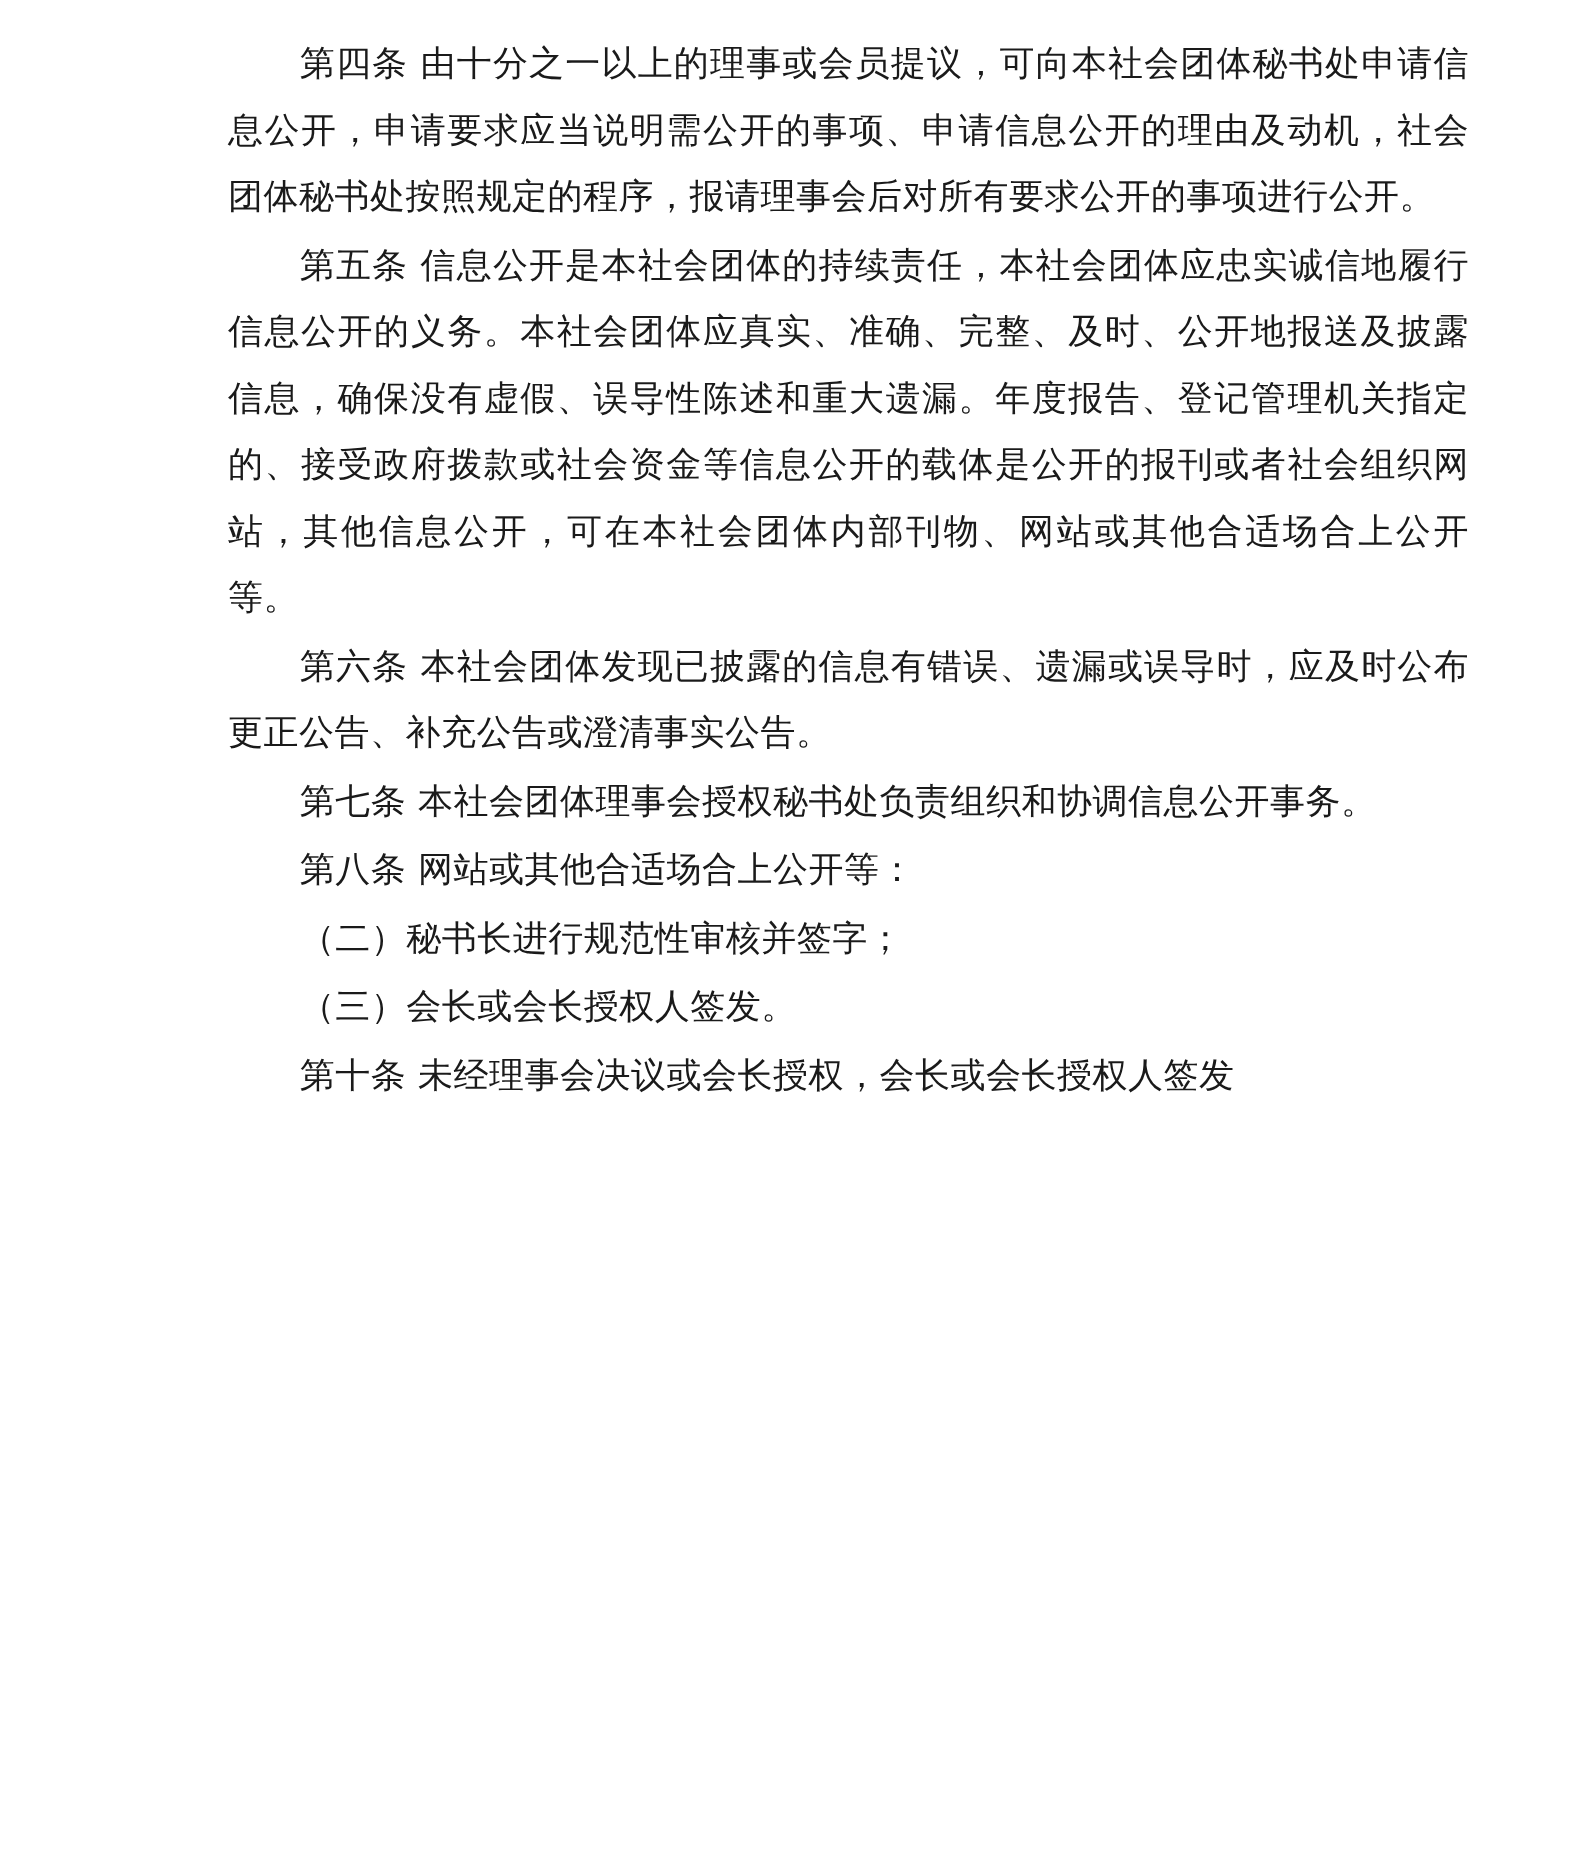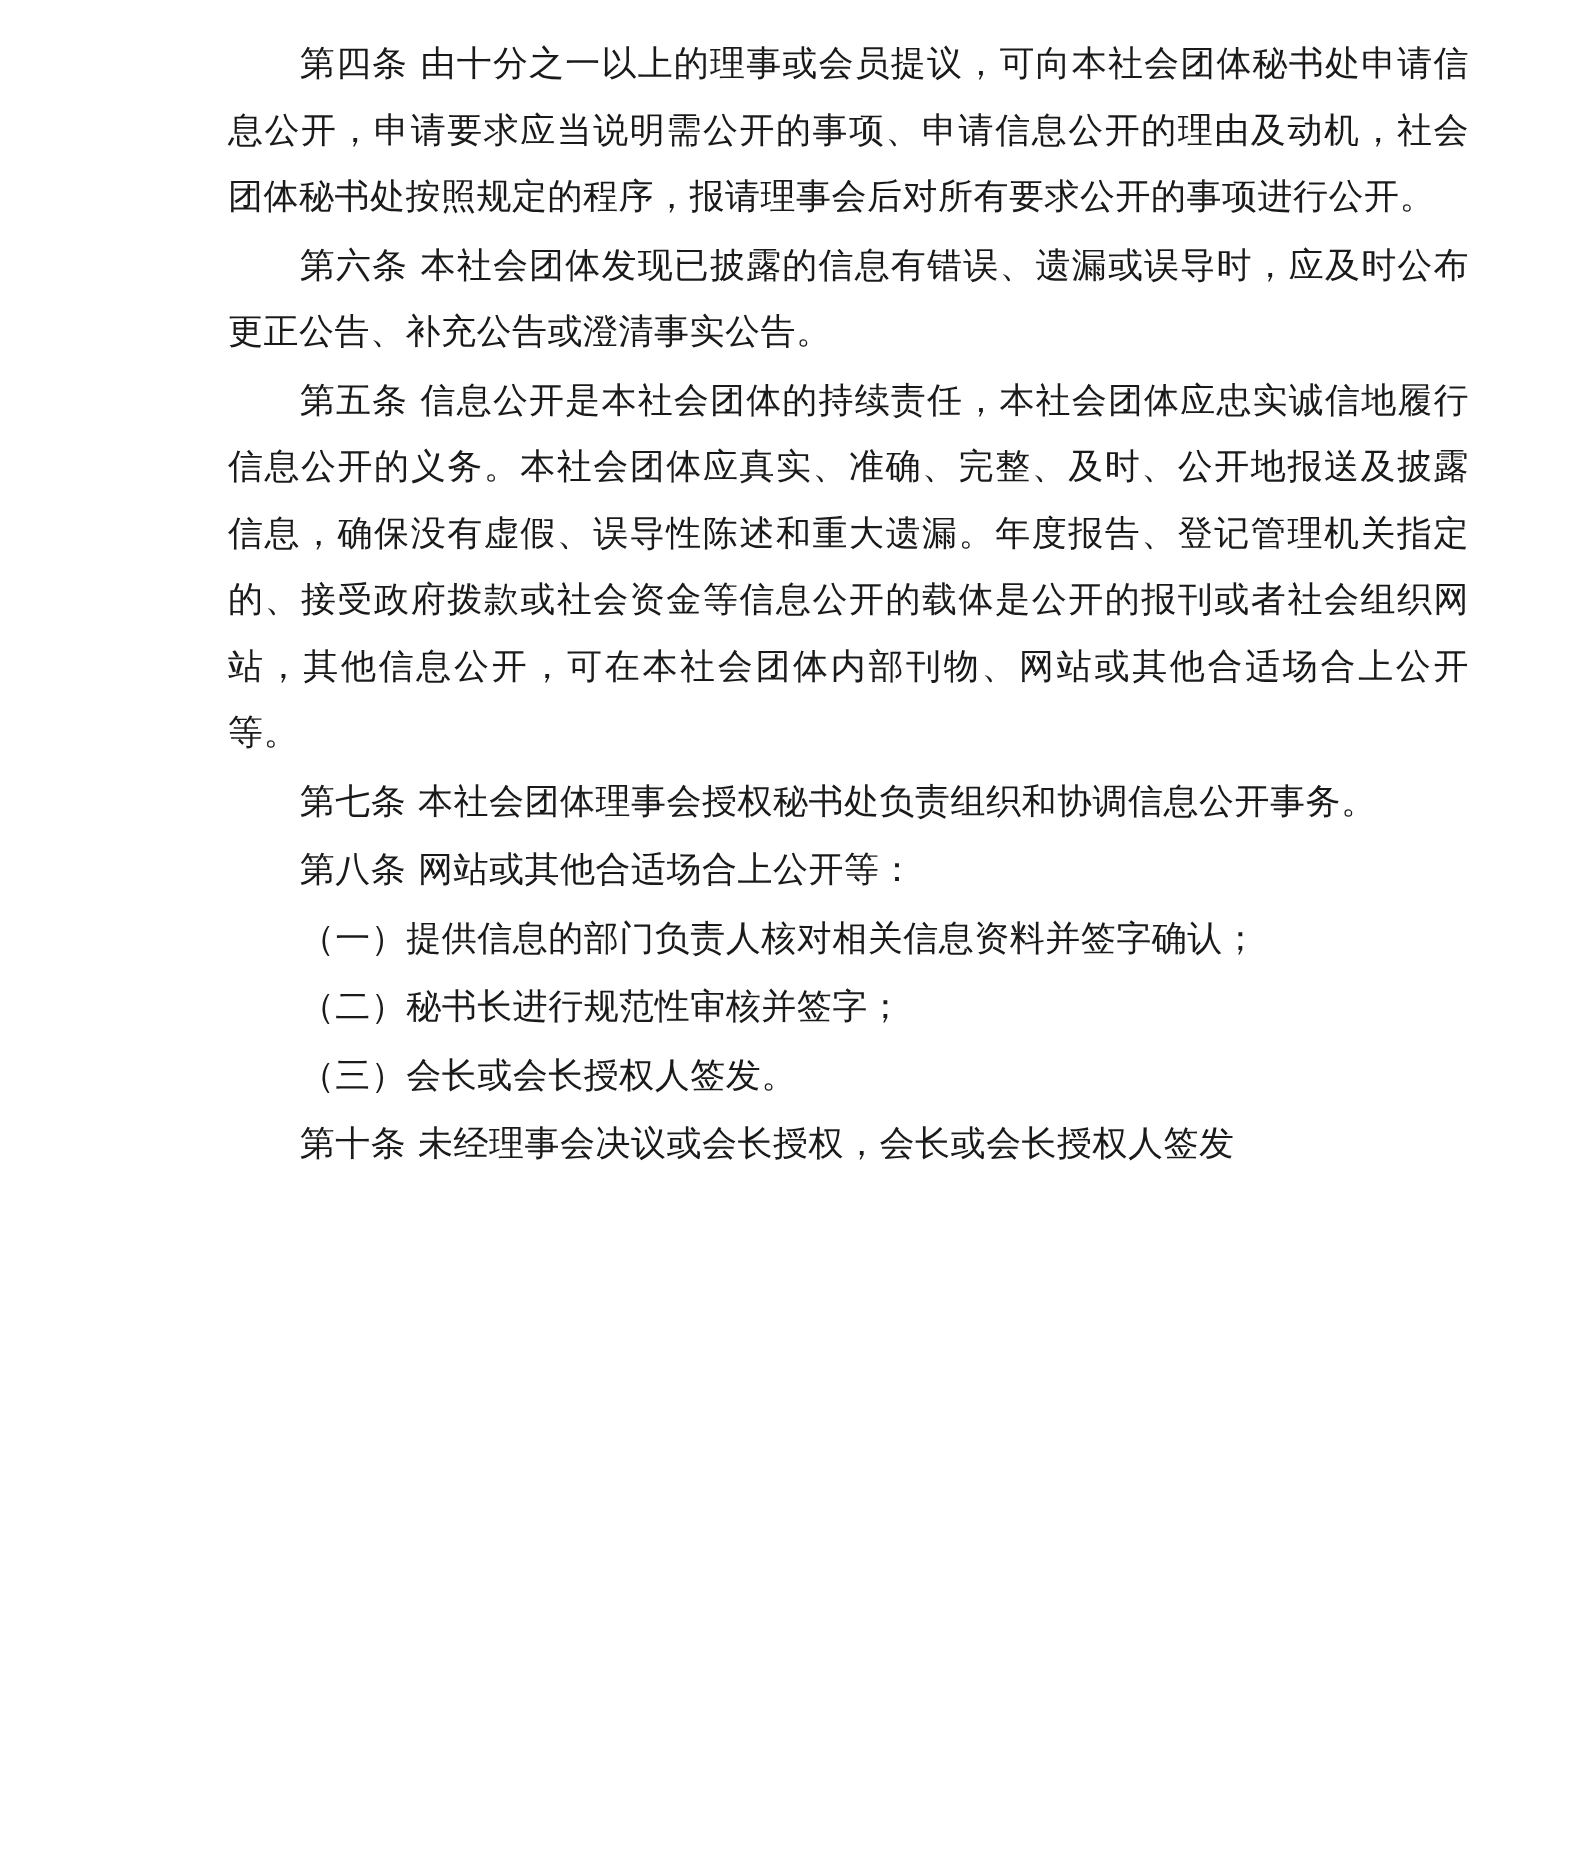--- a/index.html
+++ b/index.html
@@ -30,22 +30,21 @@
     text-indent: 2.05em;
     white-space: normal;
   }
 </style>
 </head>
 <body>
 
 <div class="page">
   <div class="doc-body">
     <p class="para">第四条  由十分之一以上的理事或会员提议，可向本社会团体秘书处申请信息公开，申请要求应当说明需公开的事项、申请信息公开的理由及动机，社会团体秘书处按照规定的程序，报请理事会后对所有要求公开的事项进行公开。</p>
+    <p class="para">第五条  信息公开是本社会团体的持续责任，本社会团体应忠实诚信地履行信息公开的义务。本社会团体应真实、准确、完整、及时、公开地报送及披露信息，确保没有虚假、误导性陈述和重大遗漏。年度报告、登记管理机关指定的、接受政府拨款或社会资金等信息公开的载体是公开的报刊或者社会组织网站，其他信息公开，可在本社会团体内部刊物、网站或其他合适场合上公开等。</p>
     <p class="para">第六条  本社会团体发现已披露的信息有错误、遗漏或误导时，应及时公布更正公告、补充公告或澄清事实公告。</p>
-    <p class="para">第五条  信息公开是本社会团体的持续责任，本社会团体应忠实诚信地履行信息公开的义务。本社会团体应真实、准确、完整、及时、公开地报送及披露信息，确保没有虚假、误导性陈述和重大遗漏。年度报告、登记管理机关指定的、接受政府拨款或社会资金等信息公开的载体是公开的报刊或者社会组织网站，其他信息公开，可在本社会团体内部刊物、网站或其他合适场合上公开等。</p>
     <p class="para">第七条  本社会团体理事会授权秘书处负责组织和协调信息公开事务。</p>
     <p class="para">第八条  网站或其他合适场合上公开等：</p>
-    <p class="para">（一）提供信息的部门负责人核对相关信息资料并签字确认；</p>
     <p class="para">（二）秘书长进行规范性审核并签字；</p>
     <p class="para">（三）会长或会长授权人签发。</p>
     <p class="para">第十条  未经理事会决议或会长授权，会长或会长授权人签发</p>
   </div>
 </div>
 
 </body></html>

